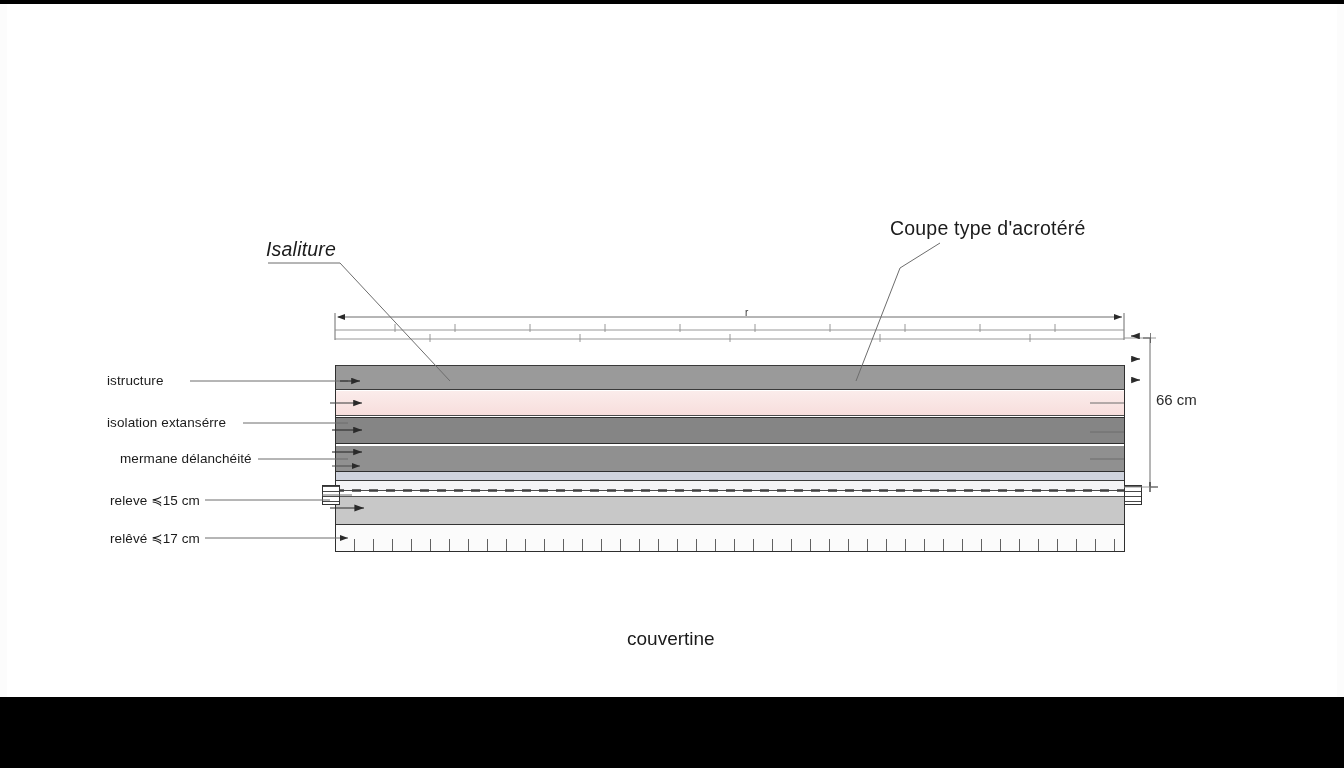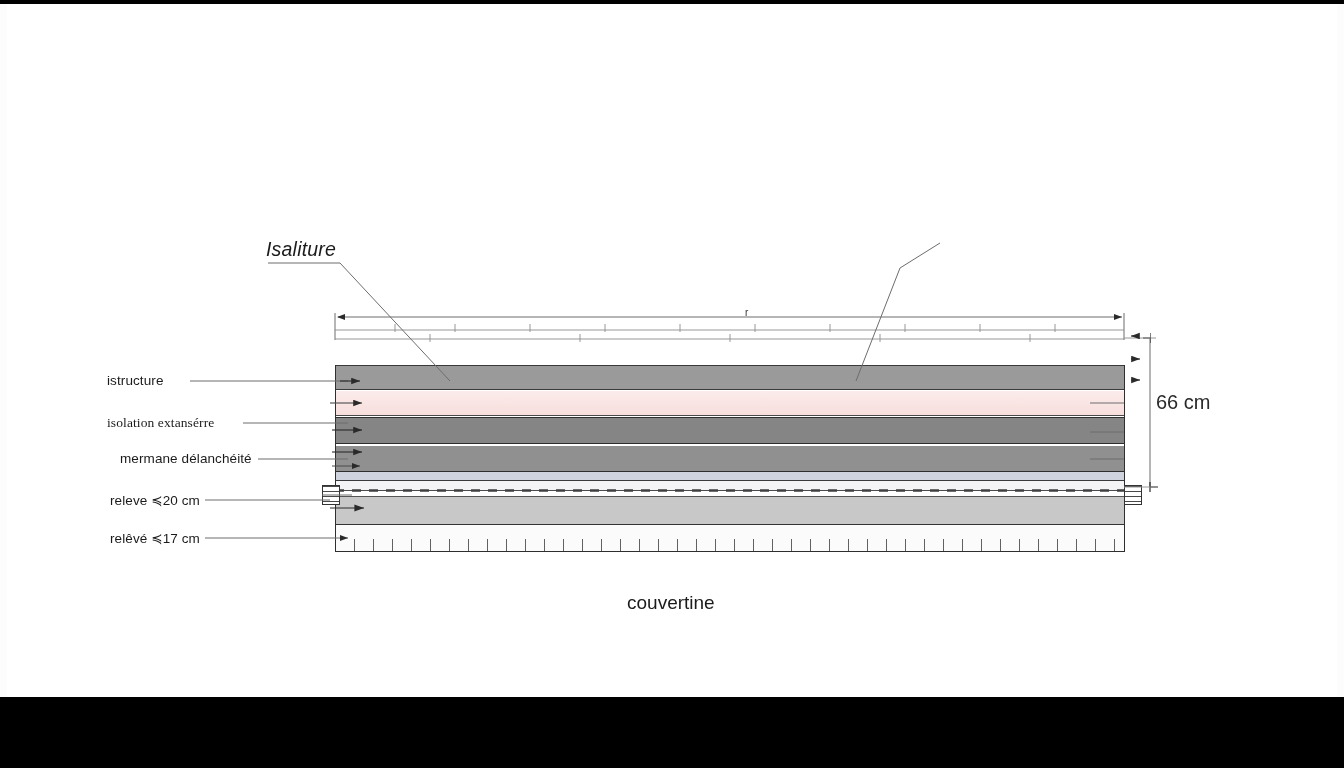--- a/index.html
+++ b/index.html
@@ -42,22 +42,22 @@
 
   
   .label {
     position: absolute;
     color: #1b1b1b;
     white-space: nowrap;
     font-weight: 400;
   }
   .label-lg { font-size: 19.5px; letter-spacing: .2px; }
   .label-sm { font-size: 13.5px; letter-spacing: .1px; }
-  .label-dim { font-size: 20px; color: #2a2a2a; }
-  .label-cap { font-size: 19px; color: #1b1b1b; }
+  .label-dim { font-size: 15px; color: #2a2a2a; }
+  .label-cap { font-size: 19px; color: #1b1b1b; margin-top: 36px; }
   .label-tiny { font-size: 10px; color: #333; }
 
   
   #drawing {
     position: absolute;
     left: 0; top: 0;
     width: 1344px; height: 768px;
     pointer-events: none;
   }
 
@@ -277,28 +277,29 @@
 
     <line x1="205" y1="538" x2="348" y2="538" stroke="#6d6d6d" stroke-width="1" marker-end="url(#arrowEnd)"></line>
 
     <path d="M268,263 L340,263 L450,381" stroke="#6d6d6d" stroke-width="1" fill="none"></path>
 
     <path d="M940,243 L900,268 L856,381" stroke="#6d6d6d" stroke-width="1" fill="none"></path>
   </svg>
 
   <div class="label label-lg" style="left:266px; top:238px;font-style:italic;">Isaliture</div>
 
+  <div class="label label-lg" style="left:890px; top:217px;">Coupe type d'acrotéré</div>
 
   <div class="label label-sm" style="left:107px; top:373px;">istructure</div>
 
-  <div class="label label-sm" style="left:107px; top:415px;font-family:Liberation Serif, serif;">isolation extansérre</div>
+  <div class="label label-sm" style="left:107px; top:415px;">isolation extansérre</div>
 
   <div class="label label-sm" style="left:107px; top:451px;margin-left:13px;">mermane délanchéité</div>
 
-  <div class="label label-sm" style="left:110px; top:492px;">releve ≼20 cm</div>
+  <div class="label label-sm" style="left:110px; top:492px;">releve ≼15 cm</div>
 
   <div class="label label-sm" style="left:110px; top:530px;">relêvé ≼17 cm</div>
 
   <div class="label label-dim" style="left:1156px; top:391px;">66 cm</div>
 
   <div class="label label-tiny" style="left:745px; top:307px;">r</div>
 
   <div class="label label-cap" style="left:627px; top:592px;">couvertine</div>
 
 </div>

